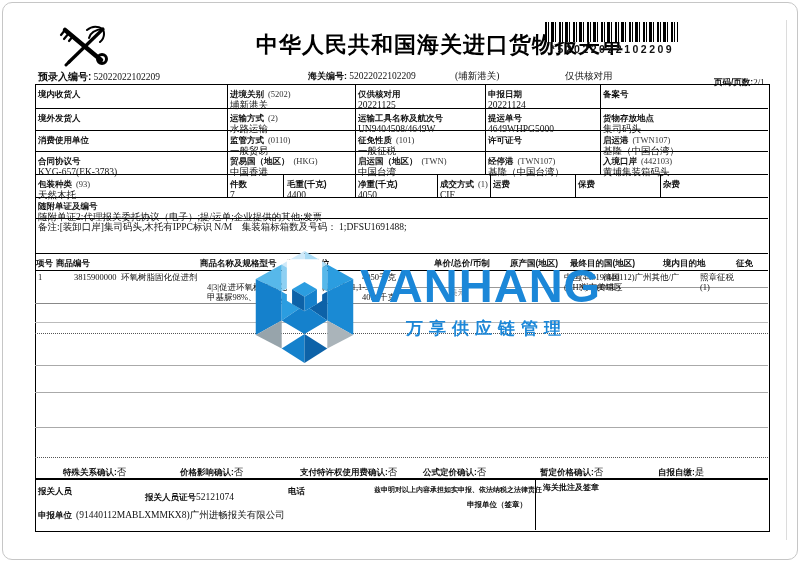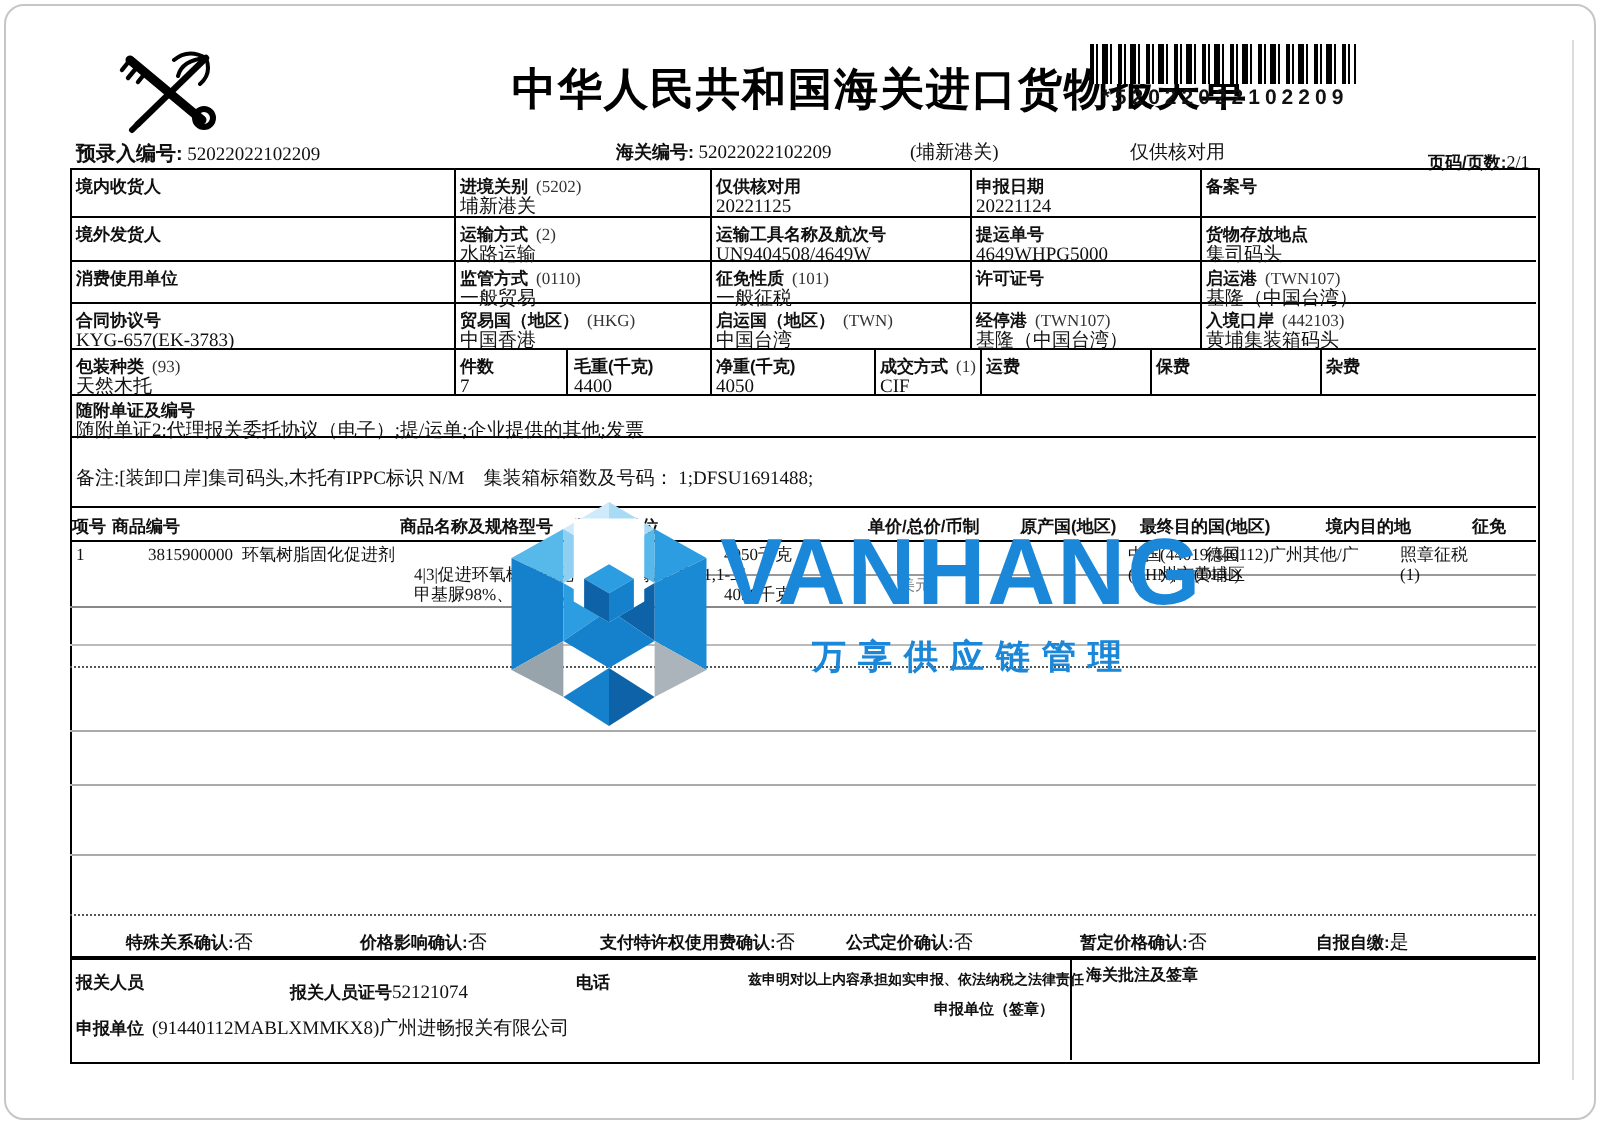--- a/index.html
+++ b/index.html
@@ -189,21 +189,21 @@
   <div class="fcell" style="left:493px;top:177px"><span class="lb">运费</span></div>
   <div class="fcell" style="left:578px;top:177px"><span class="lb">保费</span></div>
   <div class="fcell" style="left:663px;top:177px"><span class="lb">杂费</span></div>
 
   <div class="fcell" style="left:38px;top:199px">
     <div><span class="lb">随附单证及编号</span></div>
     <div class="vl">随附单证2:代理报关委托协议（电子）;提/运单;企业提供的其他;发票</div>
   </div>
 
   <div class="fcell" style="left:38px;top:220px">
-    <div class="vl" style="margin-top:15px">备注:[装卸口岸]集司码头,木托有IPPC标识 N/M　集装箱标箱数及号码： 1;DFSU1691488;</div>
+    <div class="vl" style="margin-top:2px">备注:[装卸口岸]集司码头,木托有IPPC标识 N/M　集装箱标箱数及号码： 1;DFSU1691488;</div>
   </div>
 
   <div class="gh" style="left:36px;top:258px">项号</div>
   <div class="gh" style="left:56px;top:258px">商品编号</div>
   <div class="gh" style="left:200px;top:258px">商品名称及规格型号</div>
   <div class="gh" style="left:287px;top:258px">数量及单位</div>
   <div class="gh" style="left:434px;top:258px">单价/总价/币制</div>
   <div class="gh" style="left:510px;top:258px">原产国(地区)</div>
   <div class="gh" style="left:570px;top:258px">最终目的国(地区)</div>
   <div class="gh" style="left:663px;top:258px">境内目的地</div>

